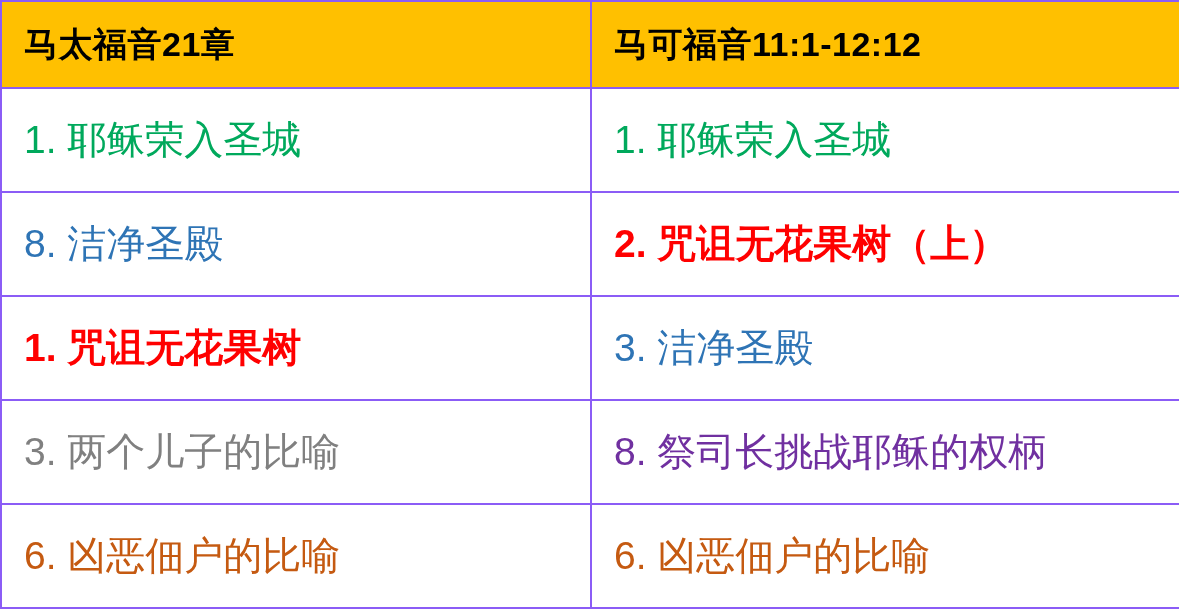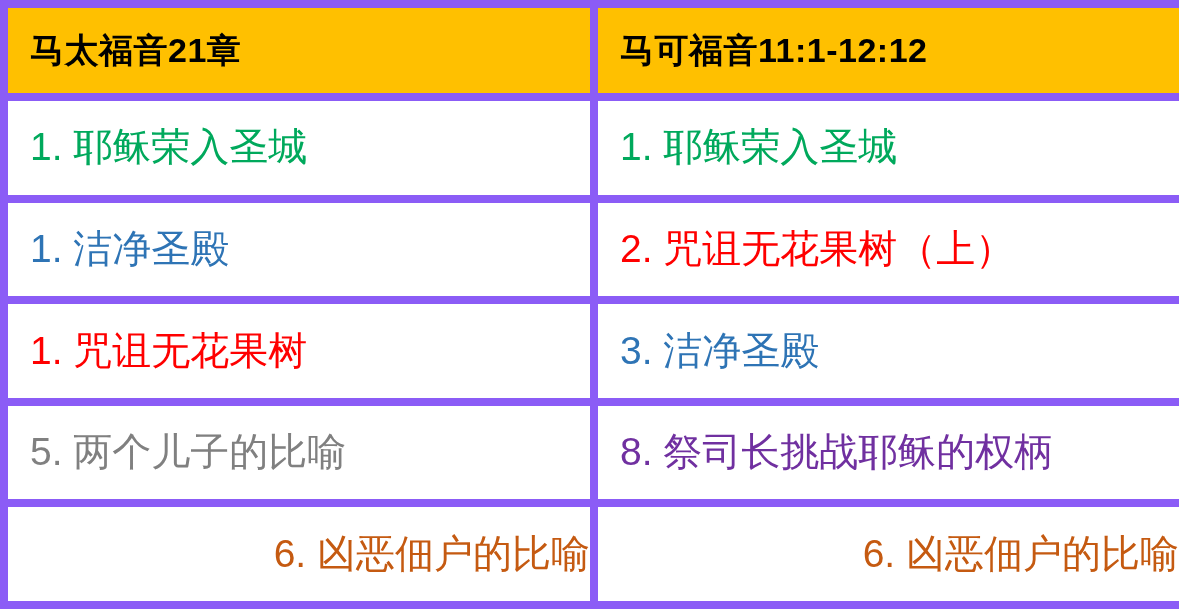--- a/index.html
+++ b/index.html
@@ -17,21 +17,21 @@
     width: 1179px;
     height: 609px;
     border-collapse: collapse;
     table-layout: fixed;
   }
   #comparison-table col.col-left  { width: 590px; }
   #comparison-table col.col-right { width: 589px; }
 
   #comparison-table th,
   #comparison-table td {
-    border: 8px solid #8b5cf6;
+    border: 2px solid #8b5cf6;
     padding: 0 0 0 22px;
     vertical-align: middle;
     text-align: left;
     background: #ffffff;
     margin-top: 22px;
   }
 
   
   .hdr-cell {
     background: #ffc000 !important;
@@ -54,24 +54,24 @@
     line-height: 1.2;
     white-space: nowrap;
   }
   .cell-text {
     display: block;
   }
 
   
   .t-green  { color: #00a95c; }
   .t-blue   { color: #2e74b5; }
-  .t-red    { color: #ff0000; font-weight: normal; }
+  .t-red    { color: #ff0000; font-weight: bold; }
   .t-purple { color: #7030a0; }
   .t-gray   { color: #808080; }
-  .t-orange { color: #c55a11; text-align: right; }
+  .t-orange { color: #c55a11; }
 </style>
 </head>
 <body>
 
 <table id="comparison-table">
   <colgroup>
     <col class="col-left">
     <col class="col-right">
   </colgroup>
   <thead>
@@ -90,40 +90,40 @@
       <td>
         <span class="cell-text t-green">1. 耶稣荣入圣城</span>
       </td>
       <td>
         <span class="cell-text t-green">1. 耶稣荣入圣城</span>
       </td>
     </tr>
 
     <tr class="body-row">
       <td>
-        <span class="cell-text t-blue">1. 洁净圣殿</span>
+        <span class="cell-text t-blue">8. 洁净圣殿</span>
       </td>
       <td>
         <span class="cell-text t-red">2. 咒诅无花果树（上）</span>
       </td>
     </tr>
 
     <tr class="body-row">
       <td>
         <span class="cell-text t-red">1. 咒诅无花果树</span>
       </td>
       <td>
         <span class="cell-text t-blue">3. 洁净圣殿</span>
       </td>
     </tr>
 
 
     <tr class="body-row">
       <td>
-        <span class="cell-text t-gray">5. 两个儿子的比喻</span>
+        <span class="cell-text t-gray">3. 两个儿子的比喻</span>
       </td>
       <td>
         <span class="cell-text t-purple">8. 祭司长挑战耶稣的权柄</span>
       </td>
     </tr>
 
     <tr class="body-row">
       <td>
         <span class="cell-text t-orange">6. 凶恶佃户的比喻</span>
       </td>

